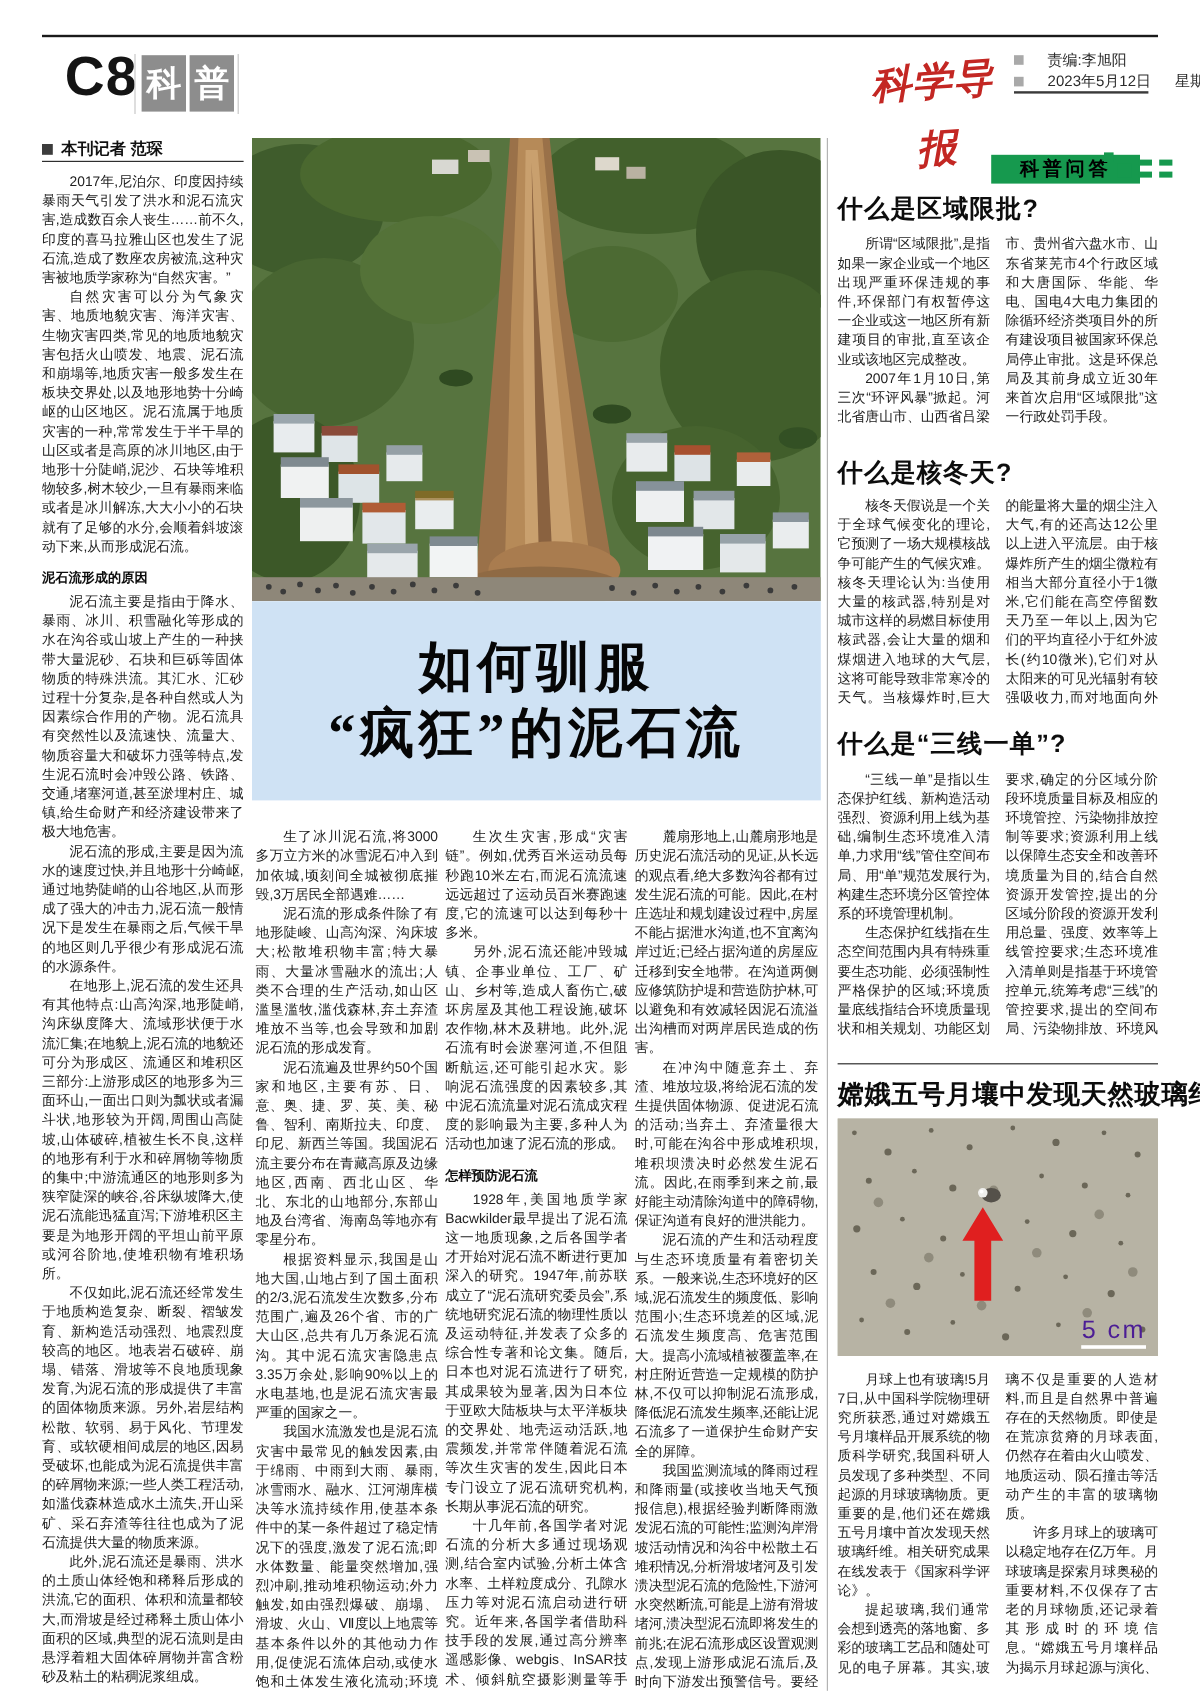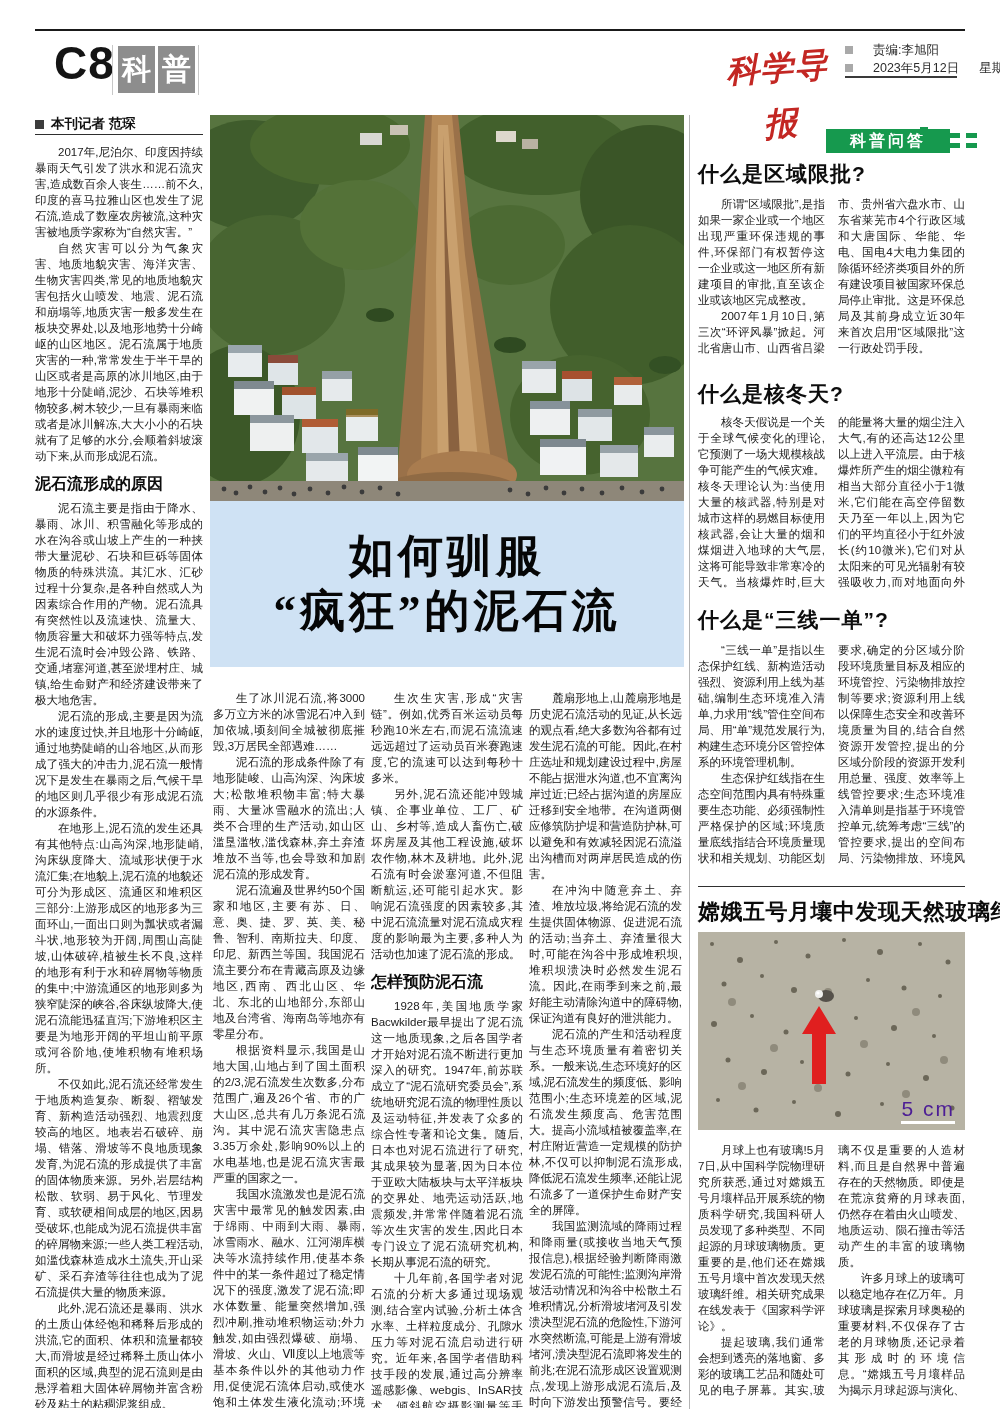--- a/index.html
+++ b/index.html
@@ -15,39 +15,39 @@
              font-size:29px;font-weight:bold;}
   .logo{left:712px;top:40px;width:130px;height:56px;color:#c32723;
         font-family:"DejaVu Serif","Liberation Serif",serif;font-style:italic;font-weight:bold;
         font-size:33px;letter-spacing:1px;transform:rotate(-4deg);line-height:56px;text-align:center;}
   .pubrow{left:845px;height:16px;display:flex;align-items:center;gap:20px;
           font-size:12.5px;font-weight:normal;color:#2b2b2b;white-space:nowrap;}
   .pubrow .sq{width:8px;height:8px;background:#a9a9a9;display:inline-block;}
   .pub-rule{left:845px;top:76px;width:112px;height:2px;background:#3a3a3a;}
   
   .para{margin:0;text-indent:2em;font-size:11.5px;line-height:16px;text-align:justify;color:#202020;}
-  .subhead{font-size:16px;font-weight:bold;color:#0c0c0c;margin:10px 0 5px 0;}
+  .subhead{font-size:11px;font-weight:bold;color:#0c0c0c;margin:10px 0 5px 0;}
   .col{overflow:hidden;}
   
   .byline{left:35px;top:114px;width:168px;height:20px;border-bottom:1px solid #2e2e2e;
           display:flex;align-items:center;gap:7px;font-size:13.5px;font-weight:bold;color:#111;}
   .byline .sq{width:9px;height:9px;background:#3c3c3c;}
   .col1{left:35px;top:144px;width:168px;height:1264px;}
   
   .main-photo{left:210px;top:115px;width:474px;height:386px;overflow:hidden;}
   .headline-panel{left:210px;top:501px;width:474px;height:166px;background:#cfe2f4;
                   display:flex;flex-direction:column;align-items:center;justify-content:center;gap:6px;}
   .headline-line{font-size:45px;font-weight:900;color:#060606;letter-spacing:4px;
                  font-family:Liberation Serif, serif;line-height:1.1;}
   .col2{left:213px;top:690px;width:152px;height:718px;}
   .col3{left:371px;top:690px;width:152px;height:718px;}
   .col4{left:529px;top:690px;width:153px;height:718px;}
   .vdivider{left:689px;top:115px;width:1px;height:1294px;background:#b3b3b3;}
   
-  .qa-badge{left:826px;top:129px;width:124px;height:24px;background:#16994e;color:#ffffff;
+  .qa-badge{left:826px;top:129px;width:124px;height:24px;background:#16994e;color:#000000;
             display:flex;align-items:center;justify-content:center;font-size:16px;font-weight:bold;
             letter-spacing:3px;}
   .deco{background:#16994e;}
   .q-head{left:698px;font-size:21px;font-weight:bold;color:#0d0d0d;letter-spacing:1px;}
   .q-body{left:698px;width:267px;column-count:2;column-gap:13px;overflow:hidden;}
   .sb-sep{left:698px;top:886px;width:267px;height:1px;background:#2f2f2f;}
   .moon-title{left:698px;top:897px;width:267px;font-size:22px;font-weight:bold;color:#0b0b0b;letter-spacing:0.5px;white-space:nowrap;}
   .moon-photo{left:698px;top:932px;width:267px;height:198px;background:#b7b3a4;overflow:hidden;}
   .moon-scale{position:absolute;right:10px;bottom:6px;color:#4c1d95;font-size:21px;letter-spacing:2px;
               border-bottom:3px solid #ffffff;padding-bottom:2px;line-height:1;}

